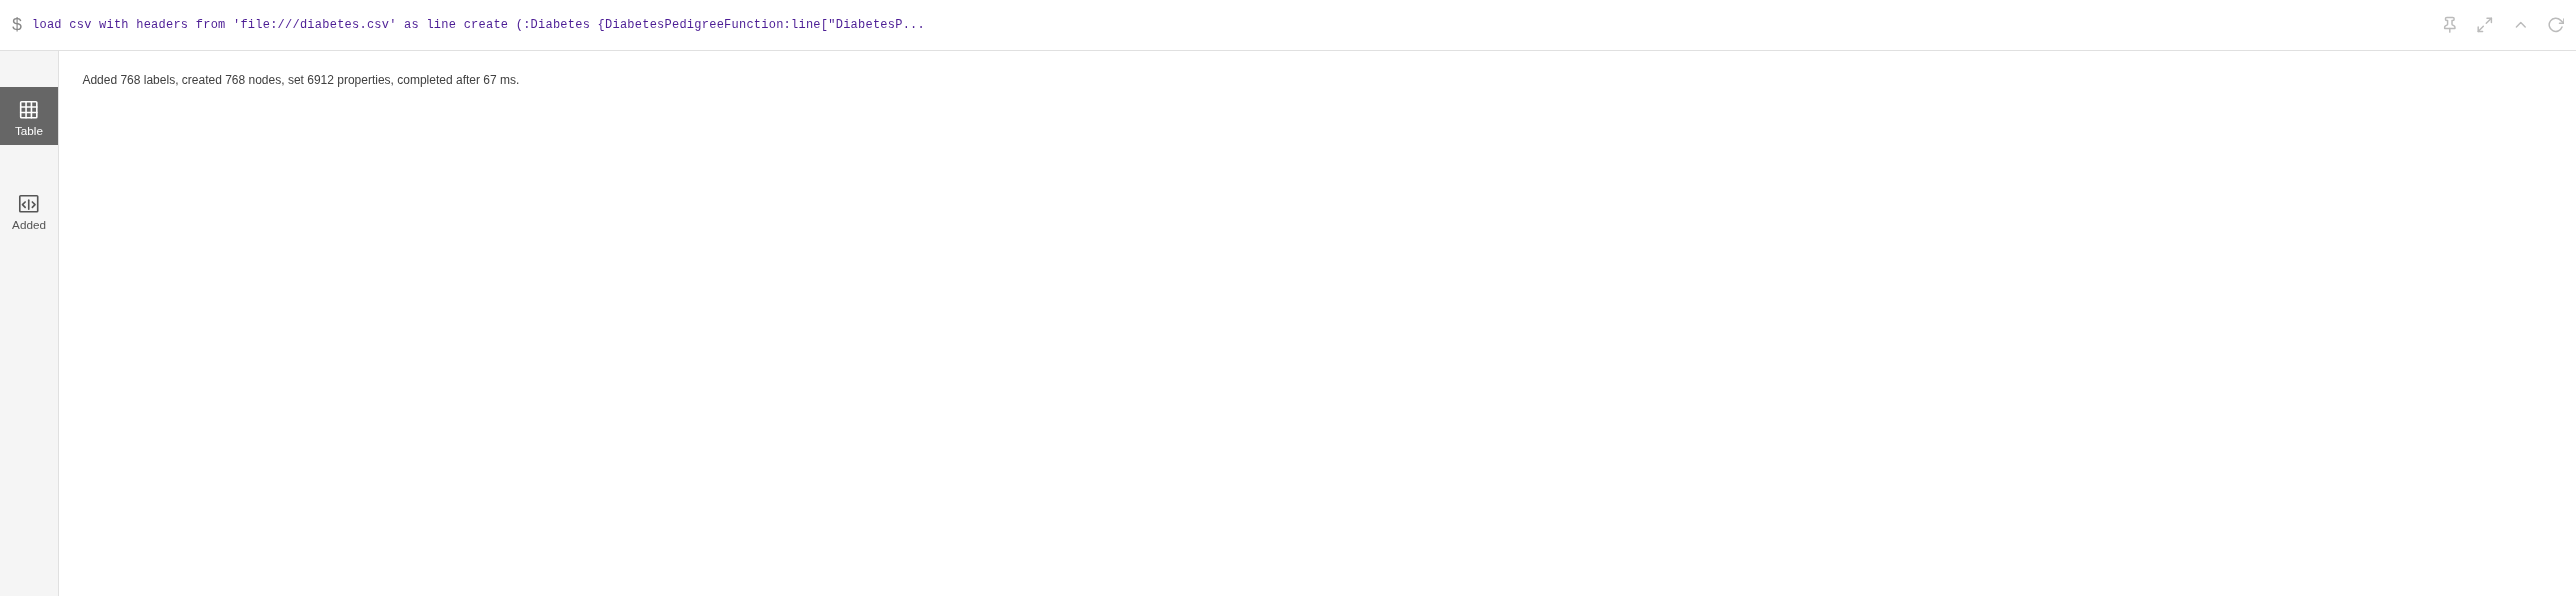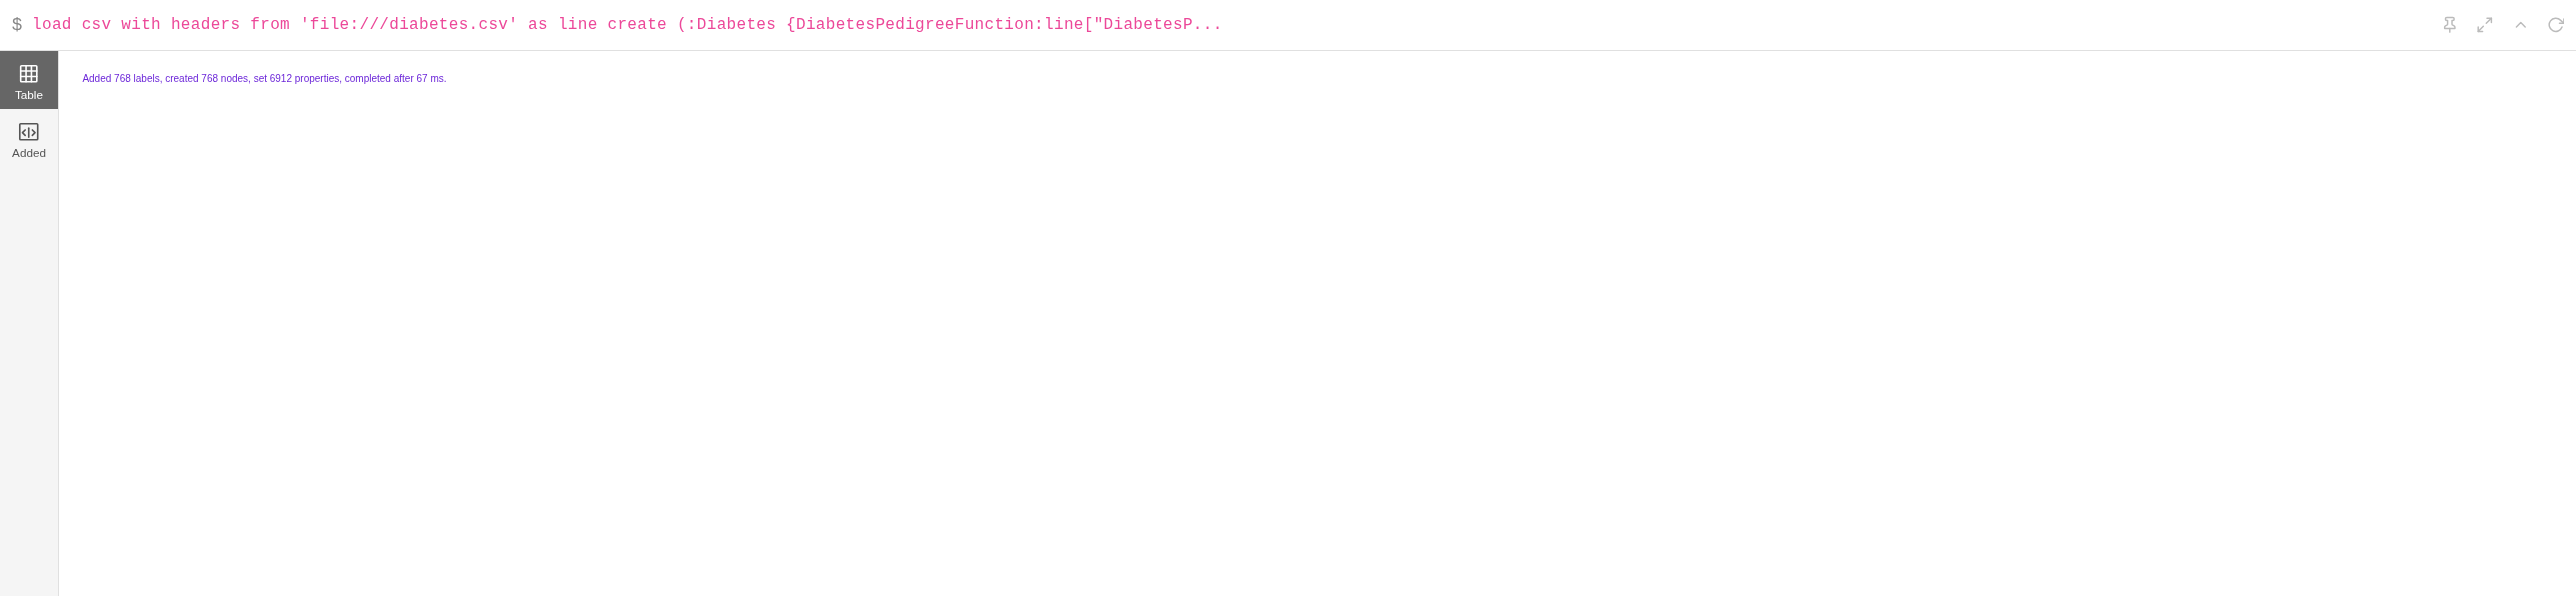--- a/index.html
+++ b/index.html
@@ -27,22 +27,22 @@
 
     .prompt-icon {
       color: #888;
       font-size: 17.6px;
       margin-right: 9.8px;
       flex-shrink: 0;
     }
 
     .command-text {
       flex: 1;
-      font-size: 16px;
-      color: #ec4899;
+      font-size: 12px;
+      color: #4c1d95;
       white-space: nowrap;
       overflow: hidden;
       text-overflow: ellipsis;
       letter-spacing: 0.02em;
     }
 
     .top-bar-actions {
       display: flex;
       align-items: center;
       gap: 17.6px;
@@ -76,20 +76,21 @@
 
     .sidebar-item {
       width: 100%;
       display: flex;
       flex-direction: column;
       align-items: center;
       justify-content: flex-end;
       padding: 11.7px 0 7.8px;
       cursor: pointer;
       gap: 3.9px;
+      margin-top: 36px;
     }
 
     .sidebar-item.active {
       background: #666666;
     }
 
     .sidebar-item.active .sidebar-item-label {
       color: #ffffff;
     }
 
@@ -112,22 +113,22 @@
     }
 
     .content-area {
       flex: 1;
       padding: 19.5px 23.4px;
       background: #ffffff;
       overflow-y: auto;
     }
 
     .result-text {
-      font-size: 10px;
-      color: #6d28d9;
+      font-size: 12px;
+      color: #404040;
       font-family: sans-serif;
       line-height: 1.5;
     }
 
     
     .icon-table {
       display: inline-block;
       width: 21.5px;
       height: 21.5px;
     }

